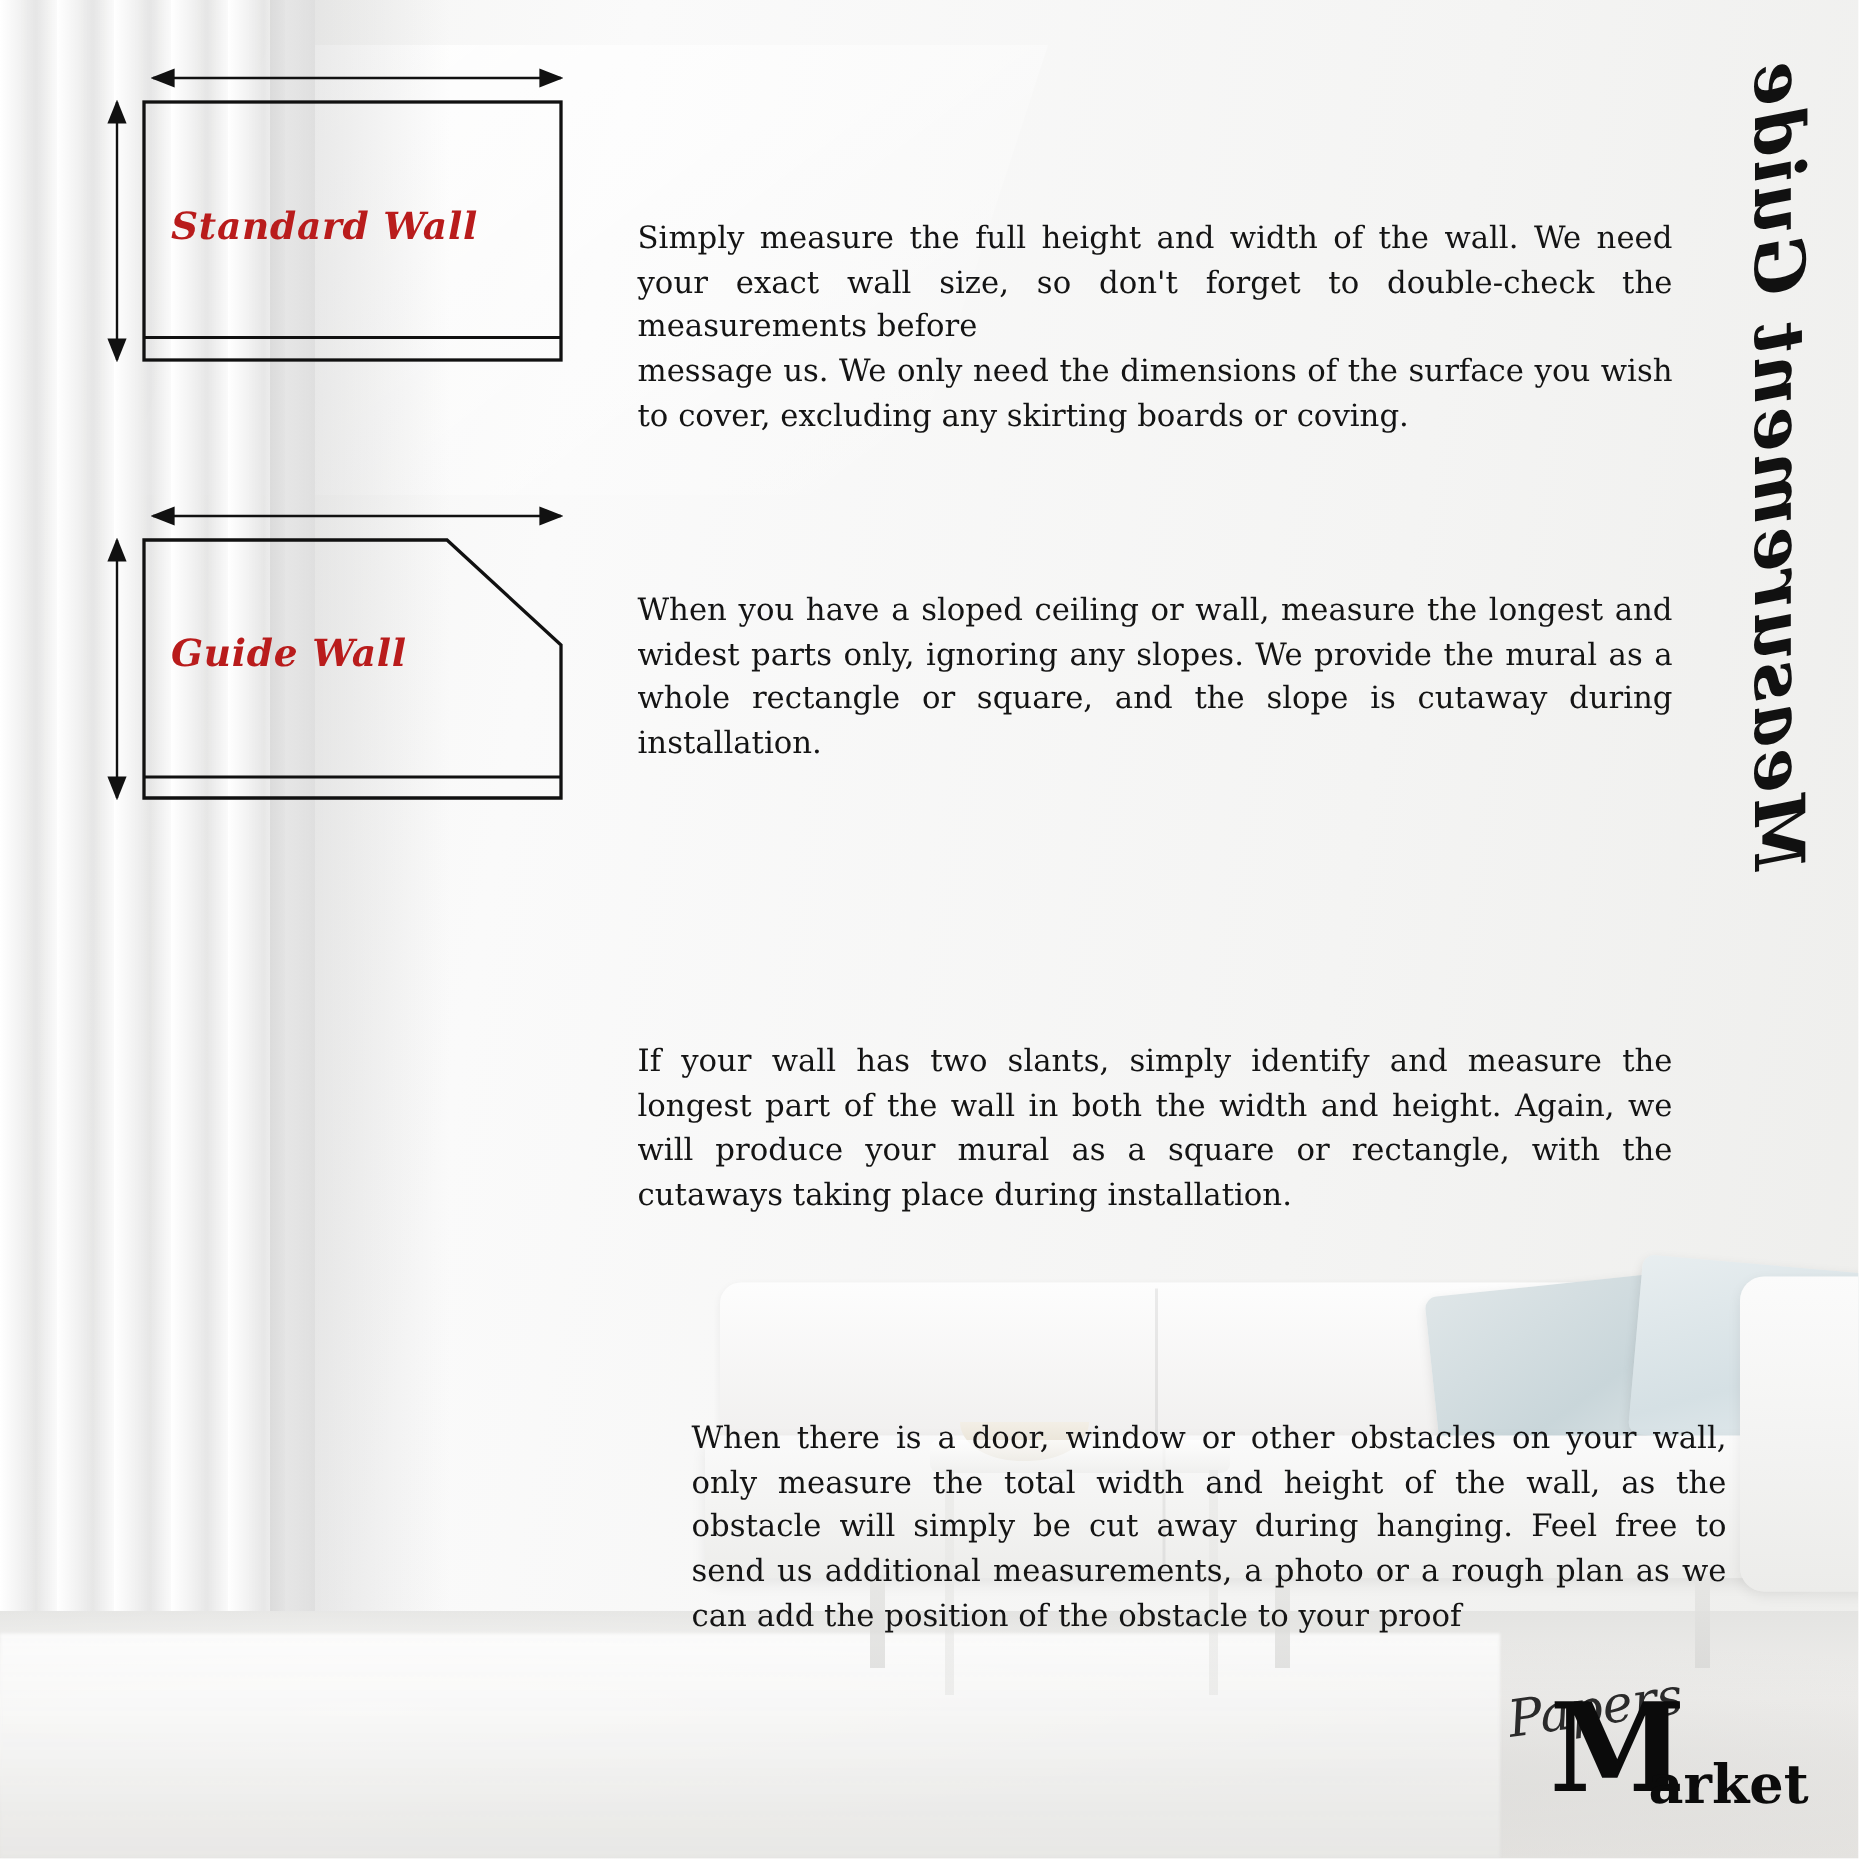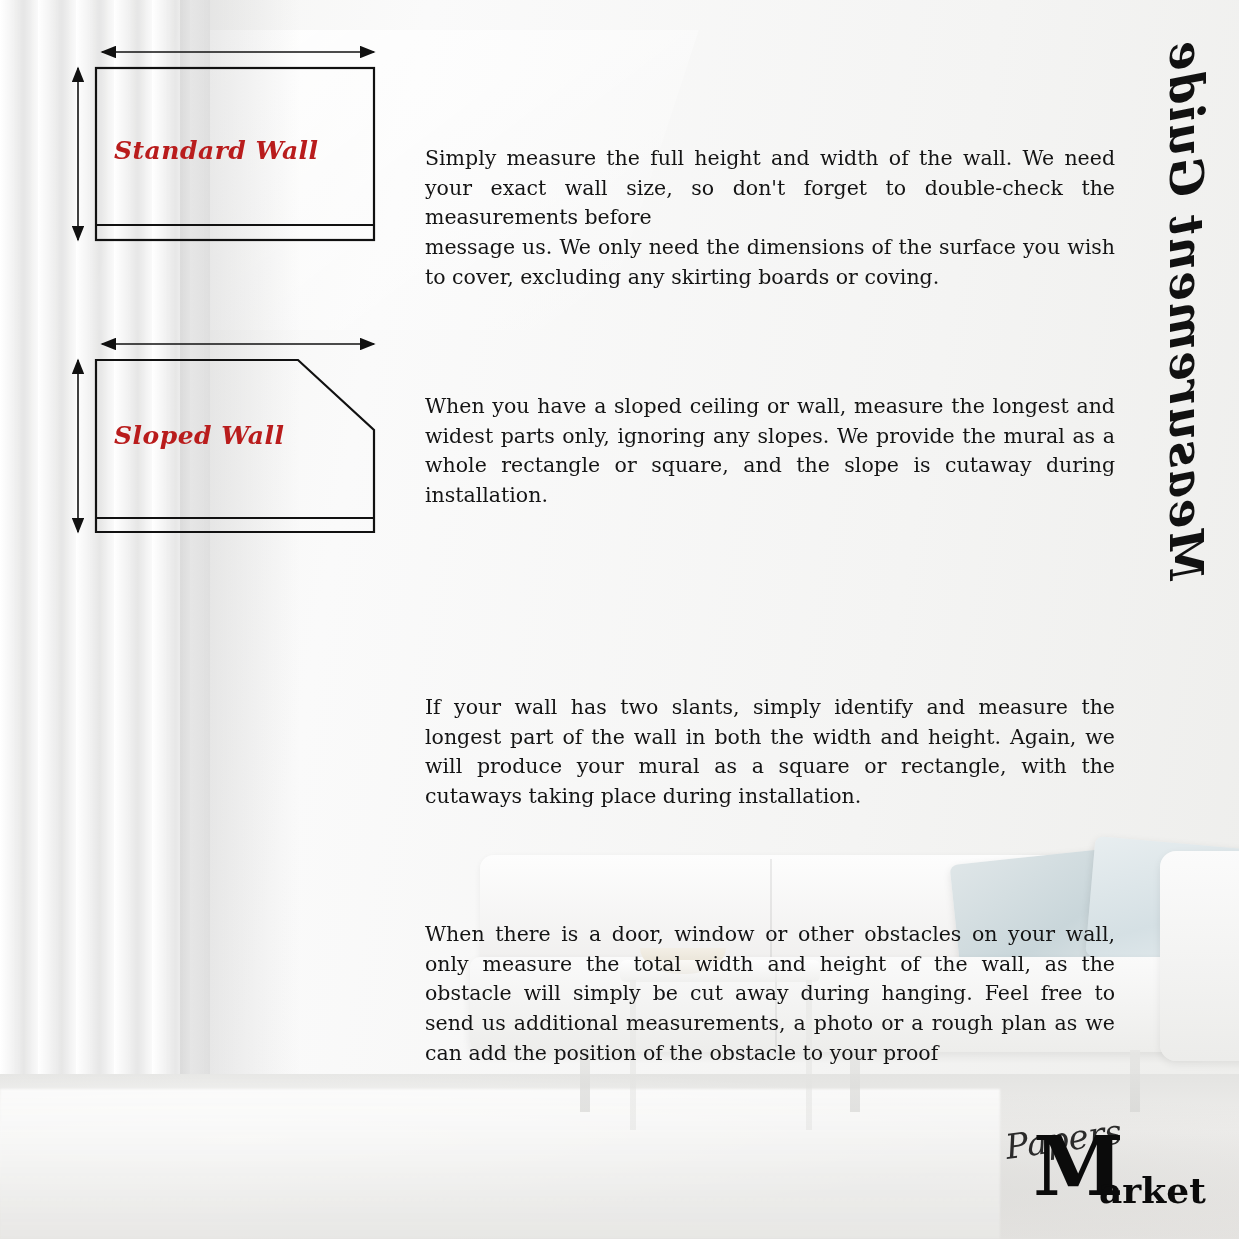--- a/index.html
+++ b/index.html
@@ -319,31 +319,31 @@
     </div>
 
     <div class="row row-2">
       <div class="diagram">
         <svg class="svgwrap" width="330" height="230" viewBox="0 0 330 230">
           <line x1="36" y1="12" x2="308" y2="12" stroke="#111" stroke-width="1.6" marker-end="url(#ar)" marker-start="url(#arS)"></line>
           <line x1="12" y1="28" x2="12" y2="200" stroke="#111" stroke-width="1.6" marker-end="url(#ar)" marker-start="url(#arS)"></line>
           <path d="M30,28 L232,28 L308,98 L308,200 L30,200 Z" fill="none" stroke="#111" stroke-width="2.2"></path>
           <line x1="30" y1="186" x2="308" y2="186" stroke="#111" stroke-width="2"></line>
         </svg>
-        <div class="label" style="left:48px; top:88px;">Sloped Wall</div>
+        <div class="label" style="left:48px; top:88px;">Guide Wall</div>
       </div>
       <div class="para" style="top:60px;">When you have a sloped ceiling or wall, measure the longest and widest parts only, ignoring any slopes. We provide the mural as a whole rectangle or square, and the slope is cutaway during installation.</div>
     </div>
 
     <div class="row row-3">
       <div class="para" style="top:71px;">If your wall has two slants, simply identify and measure the longest part of the wall in both the width and height. Again, we will produce your mural as a square or rectangle, with the cutaways taking place during installation.</div>
     </div>
 
     <div class="row row-4">
-      <div class="para" style="top:20px;">When there is a door, window or other obstacles on your wall, only measure the total width and height of the wall, as the obstacle will simply be cut away during hanging. Feel free to send us additional measurements, a photo or a rough plan as we can add the position of the obstacle to your proof</div>
+      <div class="para" style="top:44px;margin-left:36px;">When there is a door, window or other obstacles on your wall, only measure the total width and height of the wall, as the obstacle will simply be cut away during hanging. Feel free to send us additional measurements, a photo or a rough plan as we can add the position of the obstacle to your proof</div>
     </div>
 
     <div class="logo">
       <div class="logo-script">Papers</div>
       <div class="logo-m">M</div>
       <div class="logo-market">arket</div>
     </div>
 
   </div>
 </div>

